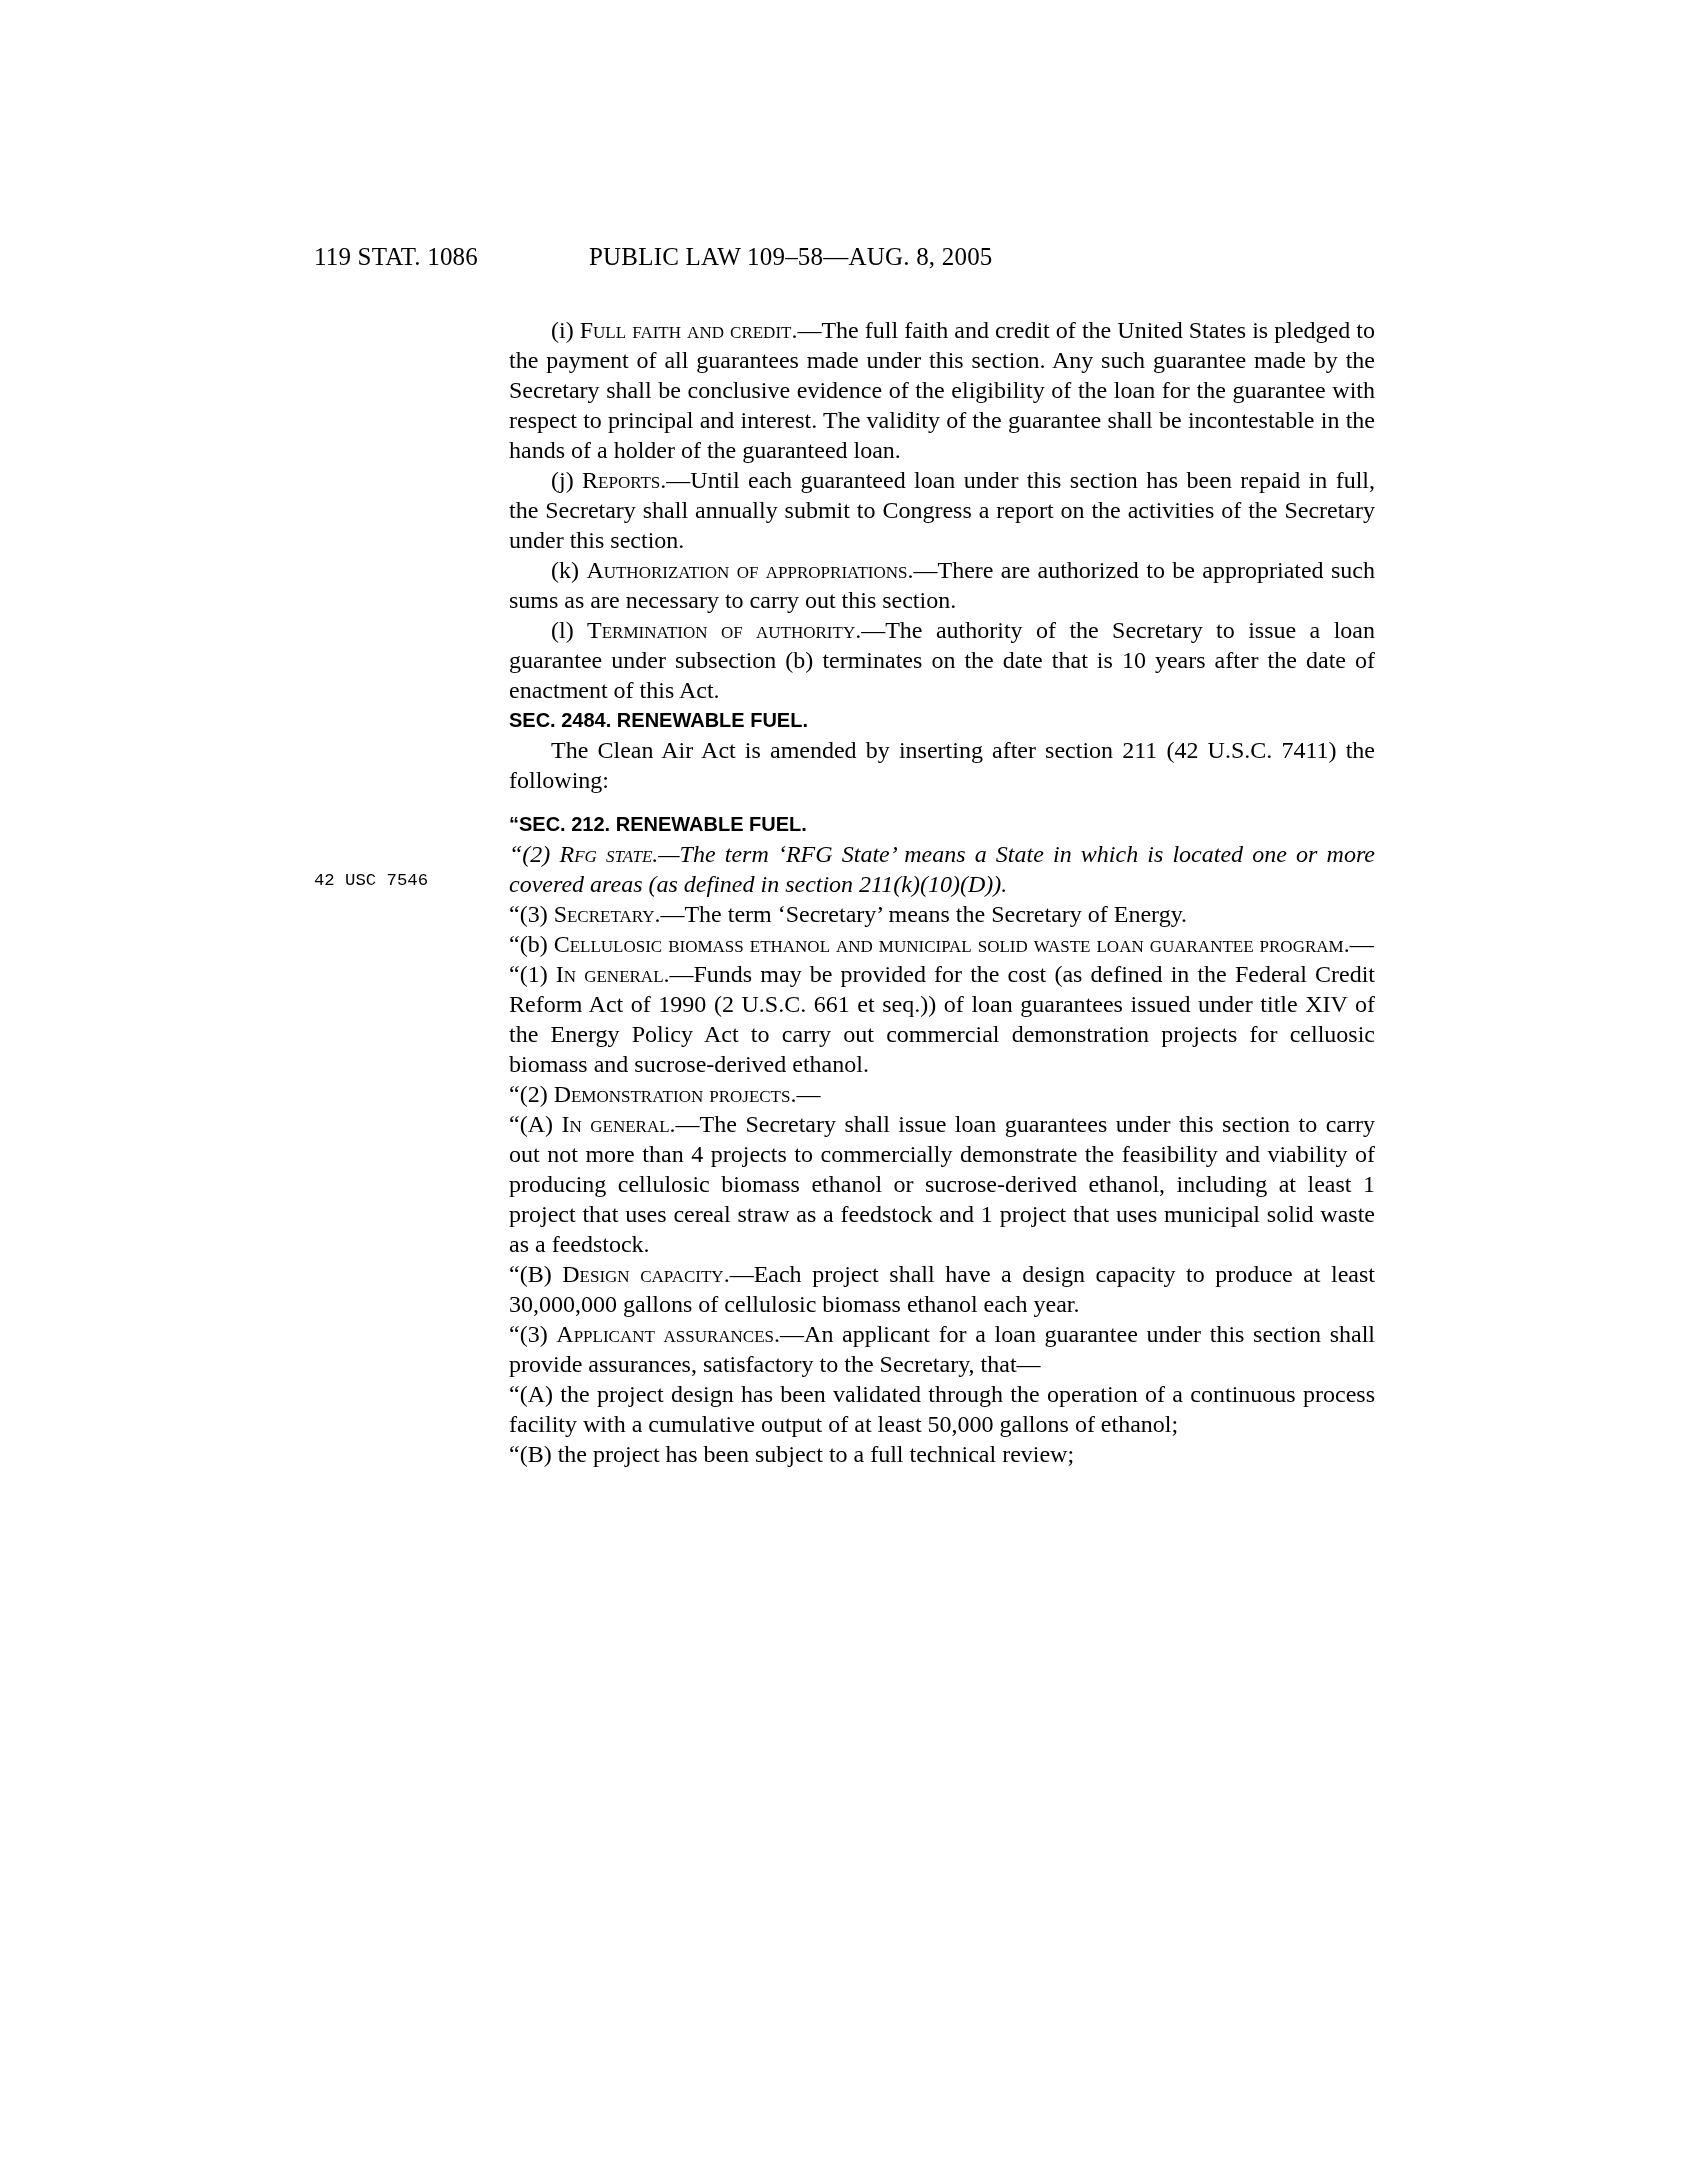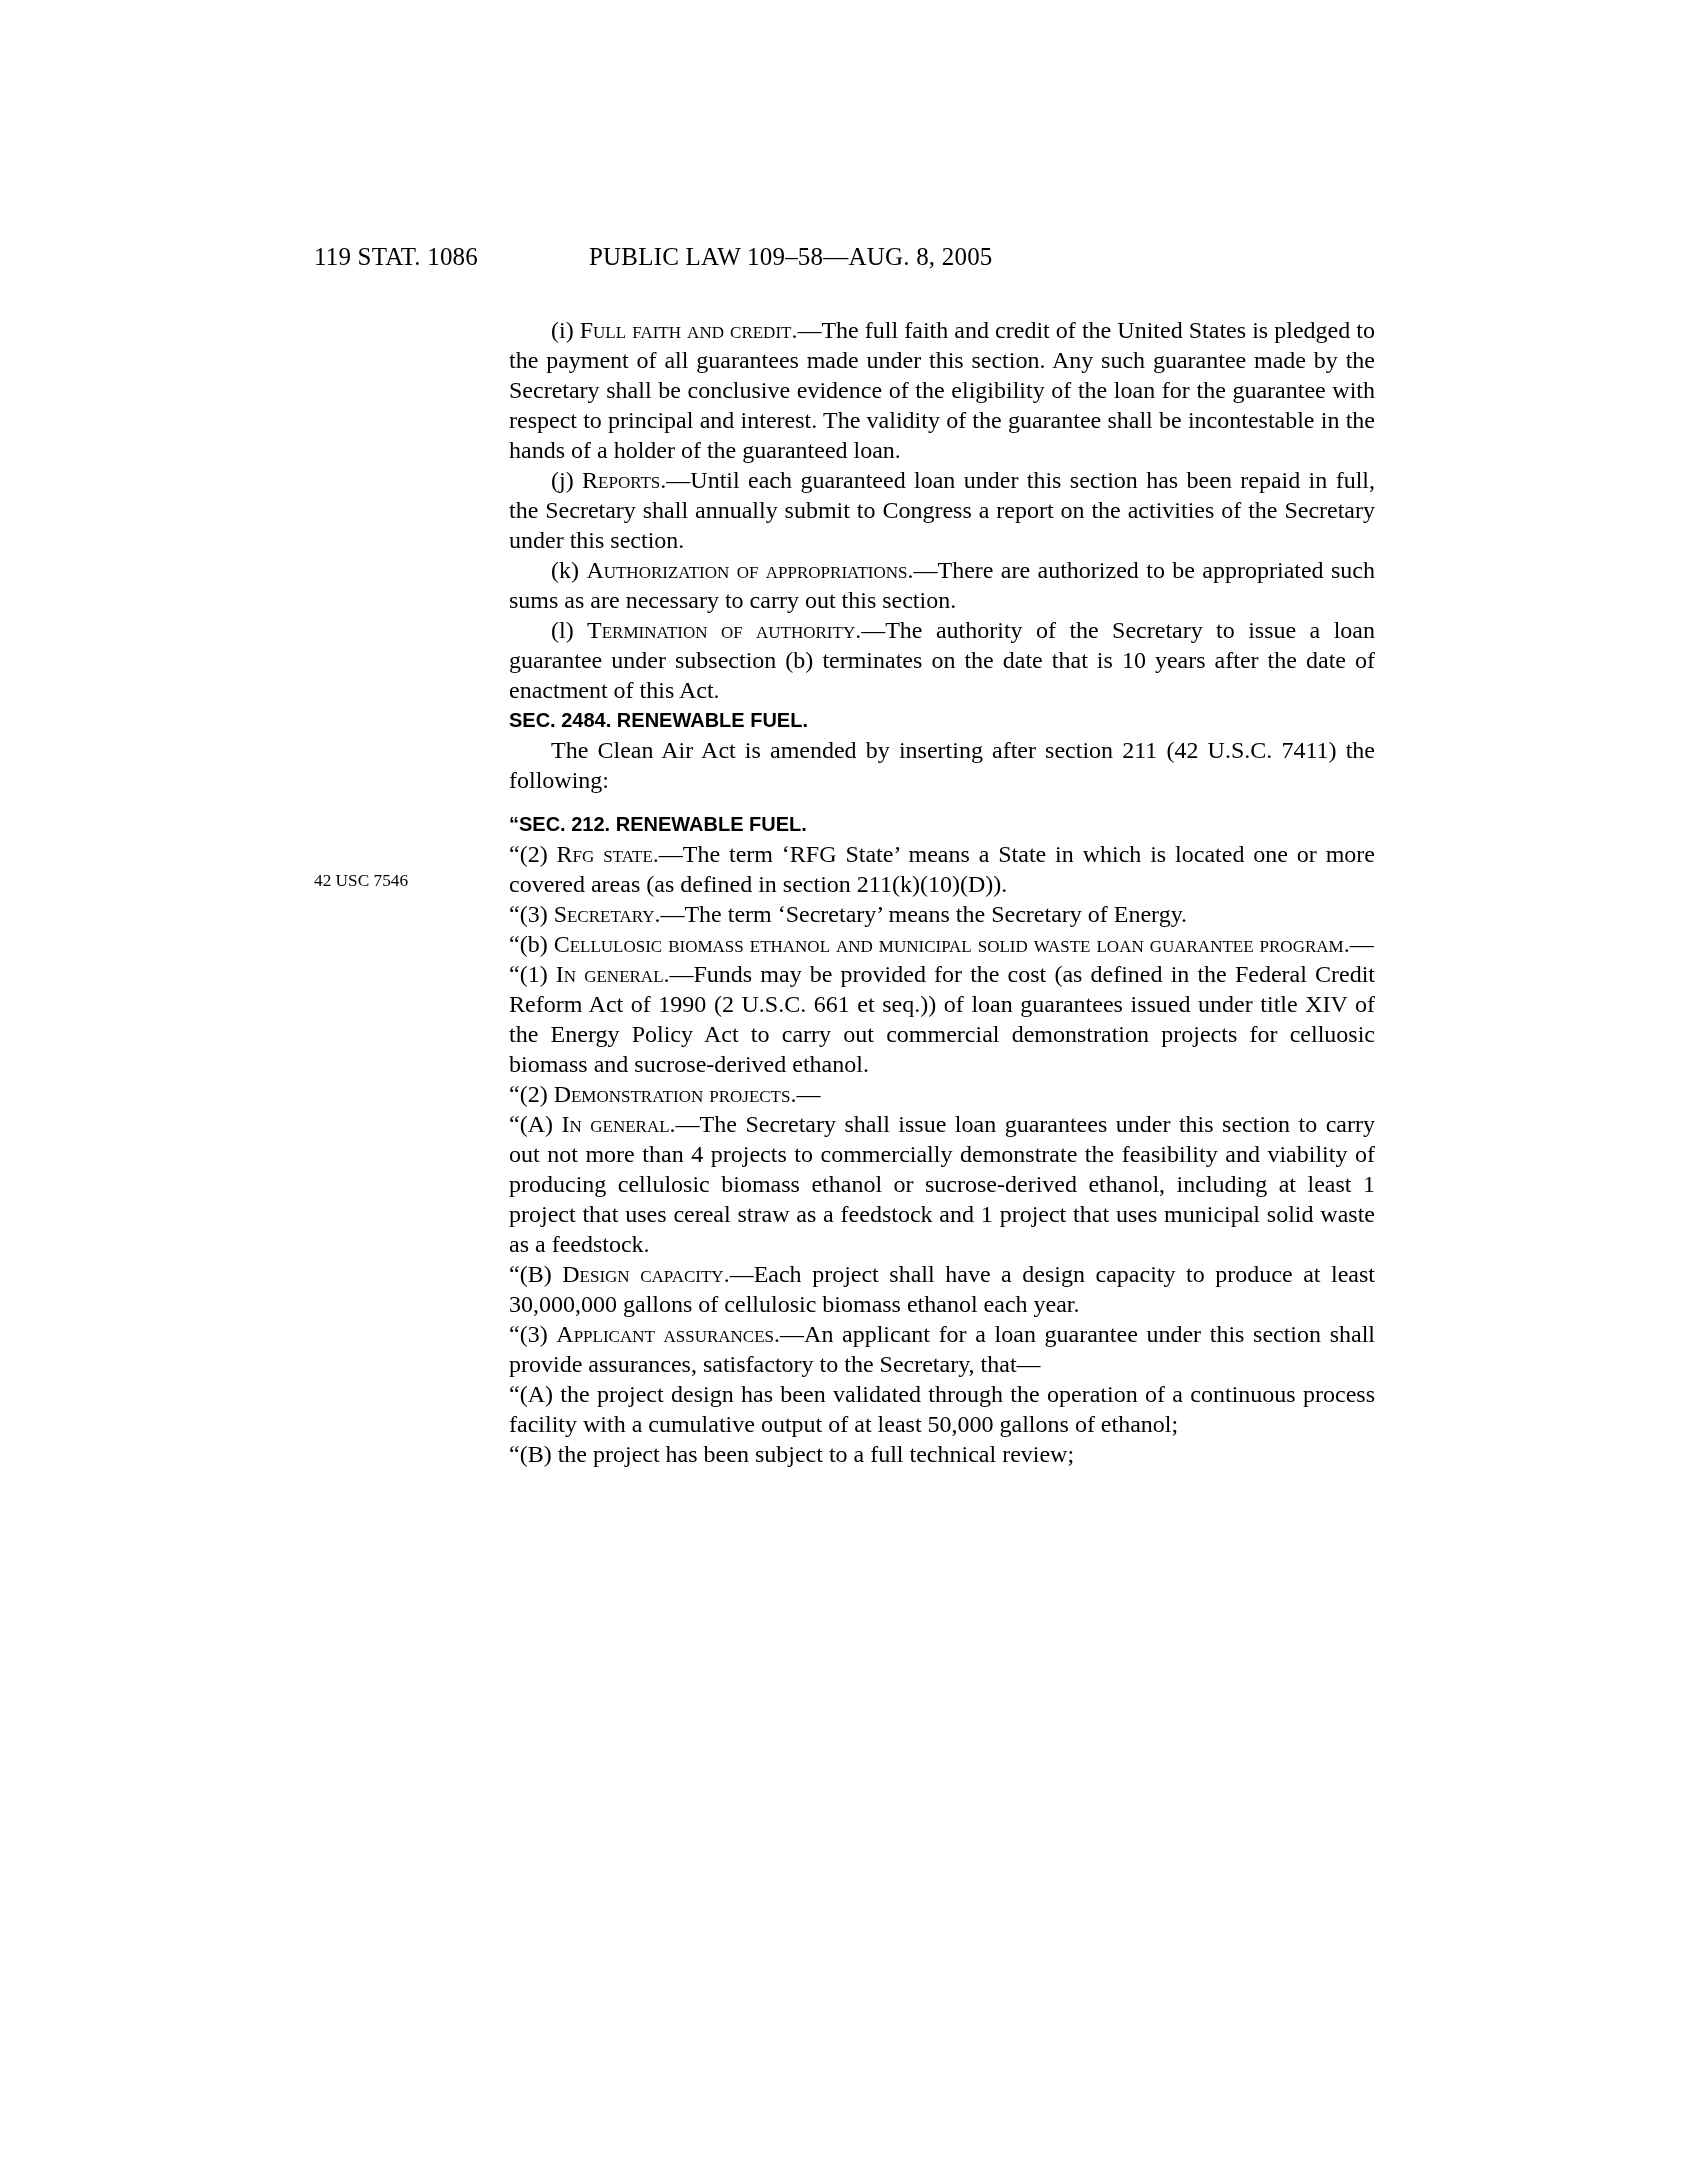--- a/index.html
+++ b/index.html
@@ -65,21 +65,21 @@
     margin-bottom: 12px;
     text-align: left;
     text-indent: 0;
   }
   .seclabel.tight {
     margin-top: 14px;
   }
   .marginnote {
     position: absolute;
     left: 297px;
-    font-family: Liberation Serif, serif;
+    font-family: Liberation Mono, monospace;
     font-size: 17.3px;
     text-align: right;
   }
 </style>
 </head>
 <body>
 
 <div class="page">
 
   <div class="header">
@@ -94,21 +94,21 @@
     <p class="ind1">(j) <span class="sc">Reports</span>.—Until each guaranteed loan under this section has been repaid in full, the Secretary shall annually submit to Congress a report on the activities of the Secretary under this section.</p>
     <p class="ind1">(k) <span class="sc">Authorization of appropriations</span>.—There are authorized to be appropriated such sums as are necessary to carry out this section.</p>
     <p class="ind1">(l) <span class="sc">Termination of authority</span>.—The authority of the Secretary to issue a loan guarantee under subsection (b) terminates on the date that is 10 years after the date of enactment of this Act.</p>
 
     <p class="seclabel">SEC. 2484. RENEWABLE FUEL.</p>
 
     <p class="ind1">The Clean Air Act is amended by inserting after section 211 (42 U.S.C. 7411) the following:</p>
 
     <p class="seclabel tight">“SEC. 212. RENEWABLE FUEL.</p>
 
-    <p class="ind2 noind" style="text-indent:0;">“(2) <span class="sc">Rfg state</span>.—The term ‘RFG State’ means a State in which is located one or more covered areas (as defined in section 211(k)(10)(D)).</p>
+    <p class="ind2 noind" style="text-indent:0;font-style:italic;">“(2) <span class="sc">Rfg state</span>.—The term ‘RFG State’ means a State in which is located one or more covered areas (as defined in section 211(k)(10)(D)).</p>
     <p class="ind2 noind" style="text-indent:0;">“(3) <span class="sc">Secretary</span>.—The term ‘Secretary’ means the Secretary of Energy.</p>
     <p class="noind">“(b) <span class="sc">Cellulosic biomass ethanol and municipal solid waste loan guarantee program</span>.—</p>
     <p class="ind2 noind" style="text-indent:0;">“(1) <span class="sc">In general</span>.—Funds may be provided for the cost (as defined in the Federal Credit Reform Act of 1990 (2 U.S.C. 661 et seq.)) of loan guarantees issued under title XIV of the Energy Policy Act to carry out commercial demonstration projects for celluosic biomass and sucrose-derived ethanol.</p>
     <p class="ind2 noind" style="text-indent:0;">“(2) <span class="sc">Demonstration projects</span>.—</p>
     <p class="ind3 noind" style="text-indent:0;">“(A) <span class="sc">In general</span>.—The Secretary shall issue loan guarantees under this section to carry out not more than 4 projects to commercially demonstrate the feasibility and viability of producing cellulosic biomass ethanol or sucrose-derived ethanol, including at least 1 project that uses cereal straw as a feedstock and 1 project that uses municipal solid waste as a feedstock.</p>
     <p class="ind3 noind" style="text-indent:0;">“(B) <span class="sc">Design capacity</span>.—Each project shall have a design capacity to produce at least 30,000,000 gallons of cellulosic biomass ethanol each year.</p>
     <p class="ind2 noind" style="text-indent:0;">“(3) <span class="sc">Applicant assurances</span>.—An applicant for a loan guarantee under this section shall provide assurances, satisfactory to the Secretary, that—</p>
     <p class="ind3 noind" style="text-indent:0;">“(A) the project design has been validated through the operation of a continuous process facility with a cumulative output of at least 50,000 gallons of ethanol;</p>
     <p class="ind3 noind" style="text-indent:0;">“(B) the project has been subject to a full technical review;</p>
 

